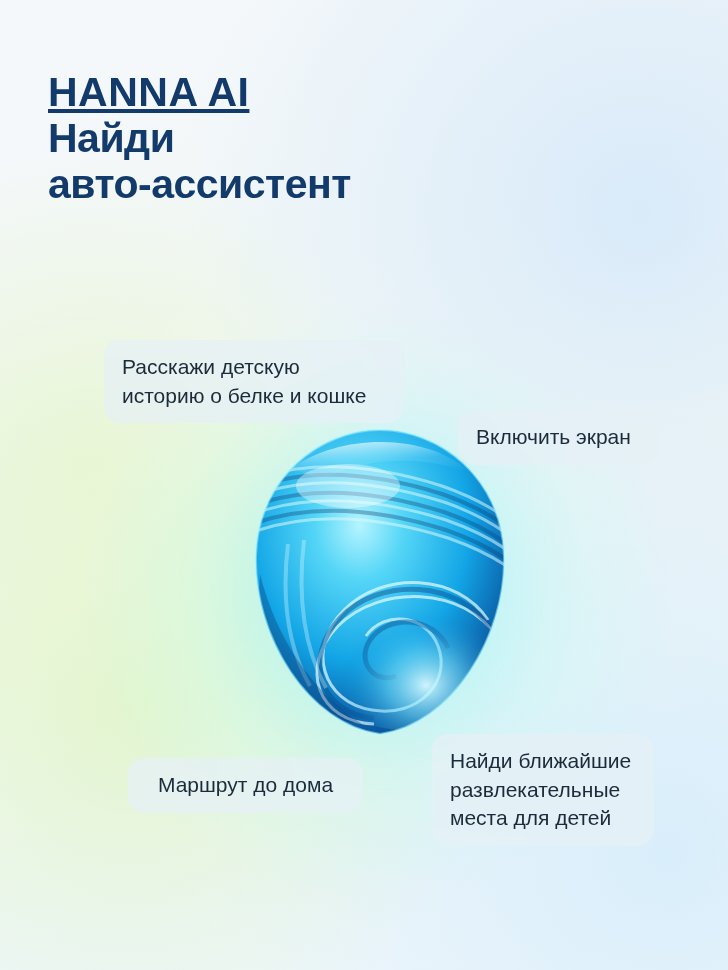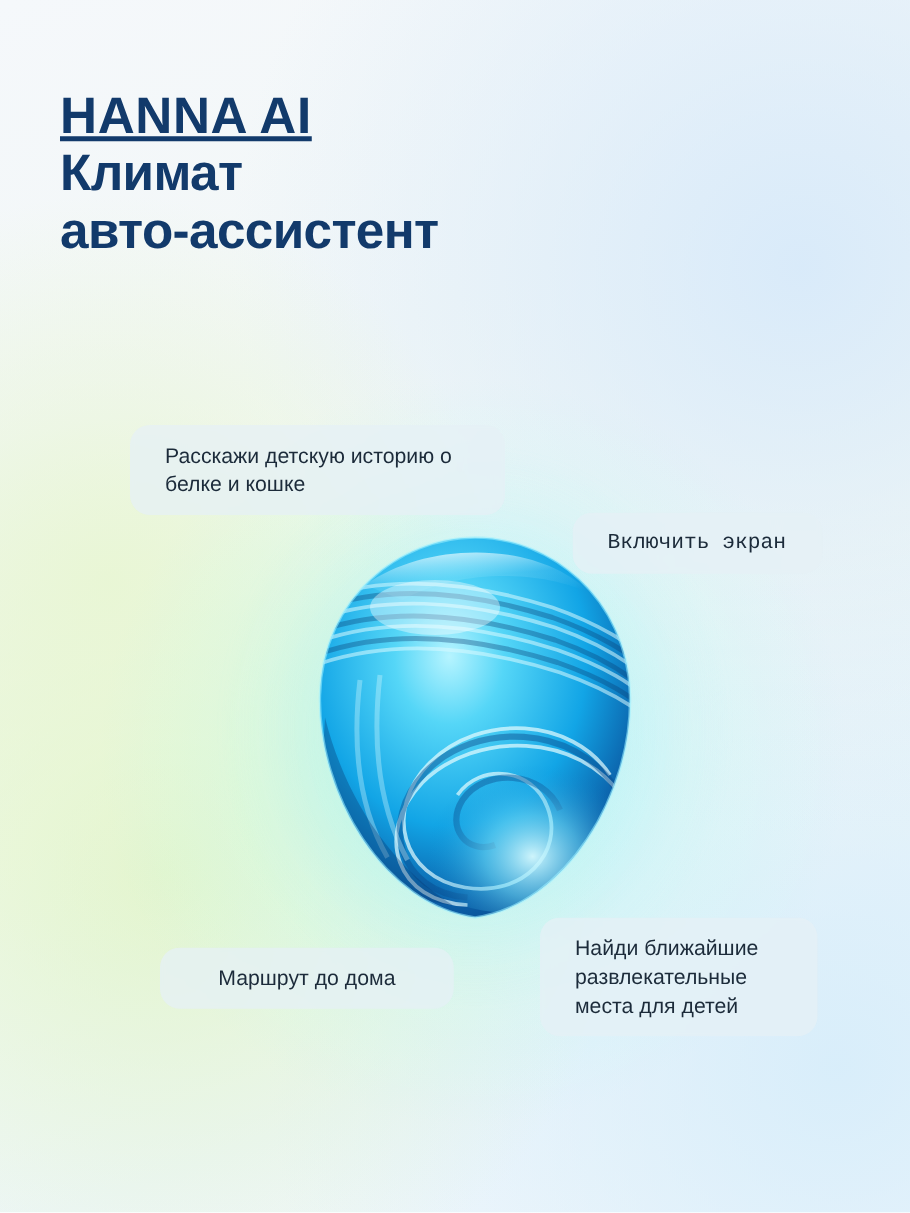--- a/index.html
+++ b/index.html
@@ -75,42 +75,42 @@
     position: absolute;
     inset: 0;
   }
 
   
   .bubble {
     position: absolute;
     border-radius: 16px;
     background: rgba(230,240,245,0.74);
     color: #1c2b3a;
-    font-size: 17px;
+    font-size: 21px;
     line-height: 1.36;
-    padding: 13px 28px;
+    padding: 13px 18px;
     box-sizing: border-box;
     backdrop-filter: blur(2px);
   }
   #bubble-0 { left: 104px; top: 340px;  width: 300px; }
-  #bubble-1 { left: 458px; top: 410px;  width: 200px; font-family: Liberation Mono, monospace; }
+  #bubble-1 { left: 458px; top: 410px;  width: 200px; }
   #bubble-2 { left: 34px;  top: 496px;  width: 230px; }
   #bubble-3 { left: 486px; top: 556px;  width: 200px; }
   #bubble-4 { left: 62px;  top: 640px;  width: 215px; }
   #bubble-5 { left: 128px; top: 758px;  width: 235px; text-align: center; }
   #bubble-6 { left: 432px; top: 734px;  width: 222px; }
 </style>
 </head>
 <body>
 
 <div id="poster">
 
   <div id="headline">
     <div class="title-line" id="title-main">HANNA AI</div>
-    <div class="title-line" id="title-sub1">Климат</div>
+    <div class="title-line" id="title-sub1">Найди</div>
     <div class="title-line" id="title-sub2">авто-ассистент</div>
   </div>
 
   <div id="orb-wrap">
     <div id="orb-glow"></div>
     <svg id="orb" viewBox="0 0 256 316" xmlns="http://www.w3.org/2000/svg">
       <defs>
         <radialGradient id="gBody" cx="42%" cy="32%" r="78%">
           <stop offset="0%" stop-color="#b6f4ff"></stop>
           <stop offset="22%" stop-color="#55d6f7"></stop>

